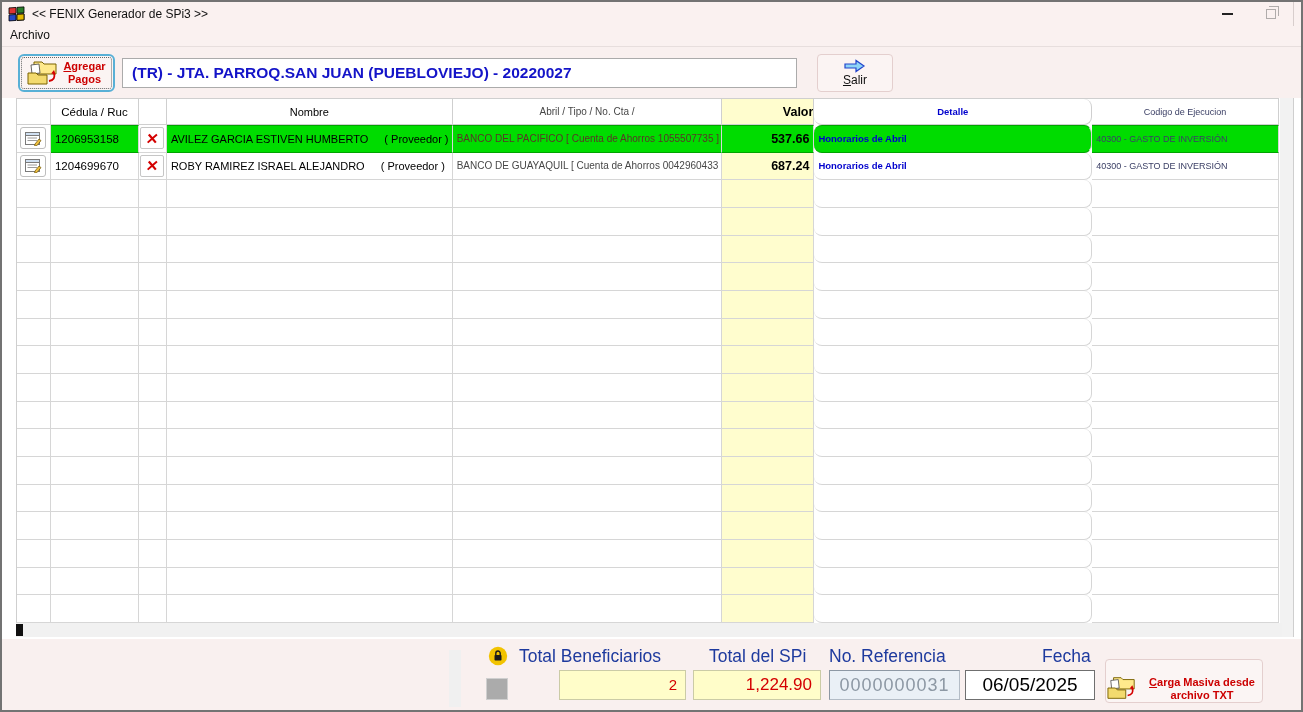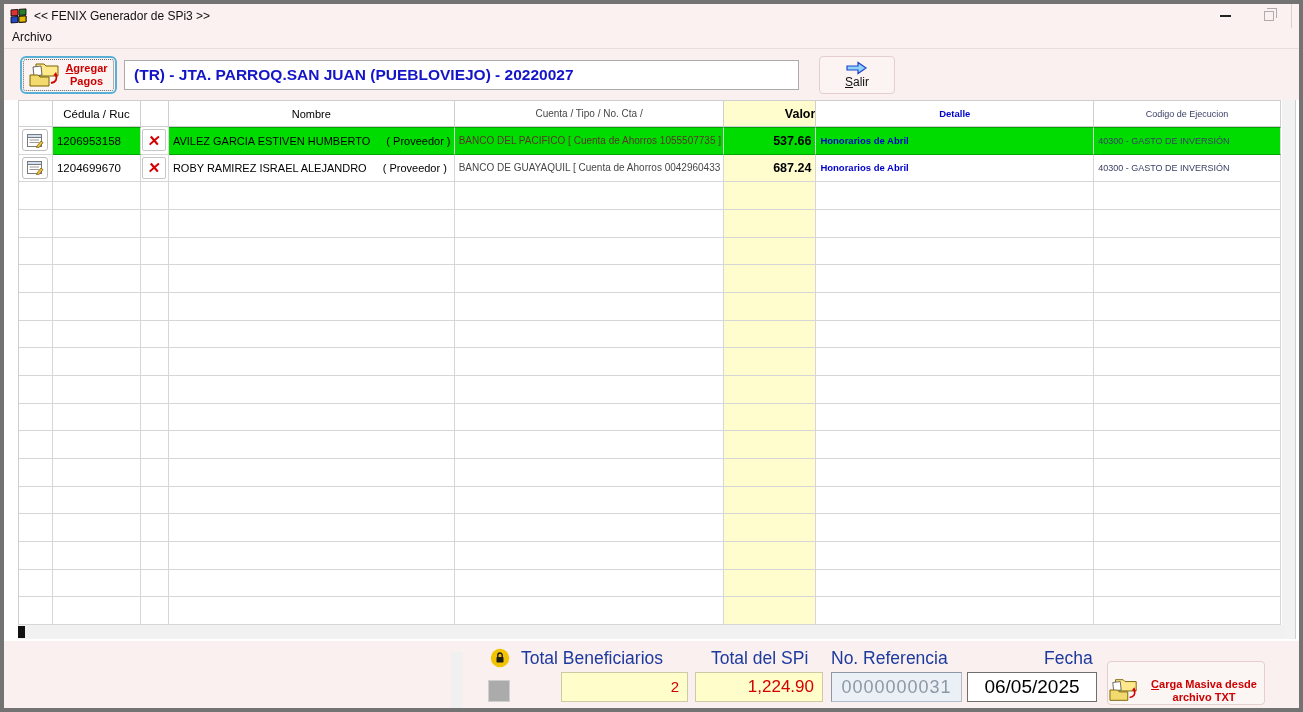--- a/index.html
+++ b/index.html
@@ -1,20 +1,20 @@
 <!DOCTYPE html>
 <html><head>
 <meta charset="utf-8">
 <style>
   * { margin:0; padding:0; box-sizing:border-box; }
   html,body { background:#d8d8d8; }
   body { font-family:"Liberation Sans", sans-serif; }
   #app {
     position:relative; width:1303px; height:712px; background:#f9f0ef;
-    border:4px solid #737373; overflow:hidden;
+    border:2px solid #737373; overflow:hidden;
   }
 
   
   .titlebar { position:absolute; left:0; top:0; width:100%; height:24px; background:#faf1f0; display:flex; align-items:center; }
   .win-ico { width:17px; height:16px; margin:0 7px 0 6px; }
   .title-text { font-size:12px; color:#111; }
   .win-controls { position:absolute; right:0; top:0; height:24px; display:flex; }
   .win-btn { width:44px; height:24px; display:flex; align-items:center; justify-content:center; }
   .min-glyph { width:11px; height:0; border-top:2px solid #222; }
   .max-glyph { width:10px; height:10px; border:1px solid #b0acab; position:relative; background:#faf1f0; }
@@ -54,21 +54,21 @@
   .grid-header { display:flex; height:26px; background:#fff; }
   .hcell { border-right:1px solid #cfcfcf; border-bottom:1px solid #cfcfcf; display:flex; align-items:center; justify-content:center; font-size:12px; color:#111; overflow:hidden; white-space:nowrap; }
   .grid-row { display:flex; height:27.67px; }
   .cell { border-right:1px solid #d6d6d6; border-bottom:1px solid #d6d6d6; display:flex; align-items:center; padding:0 4px; overflow:hidden; white-space:nowrap; background:#fff; }
   .col-edit   { width:34px;  justify-content:center; padding:0; }
   .col-cedula { width:88px;  font-size:11.5px; color:#000; }
   .col-x      { width:28px;  justify-content:center; padding:0; }
   .col-nombre { width:286px; font-size:11px; color:#000; }
   .col-banco  { width:270px; font-size:10px; color:#474747; }
   .col-valor  { width:92px;  font-size:12.5px; font-weight:bold; color:#000; justify-content:flex-end; background:#fffdce; }
-  .col-detalle{ width:278px; font-size:9.5px; font-weight:bold; color:#0000cd; }
+  .col-detalle{ width:278px; font-size:9.5px; font-weight:bold; color:#0000cd;border-radius:8px; }
   .col-codigo { width:187px; font-size:9px; color:#3c4066; }
   .grid-row.sel .col-cedula, .grid-row.sel .col-nombre, .grid-row.sel .col-banco,
   .grid-row.sel .col-valor, .grid-row.sel .col-detalle, .grid-row.sel .col-codigo {
     background:#00dc00; border-bottom:1px solid #00a400; border-top:1px solid #00a400; height:27.67px;
   }
   .grid-row.sel .col-banco { color:#5a3427; }
   .tipo { margin-left:16px; }
   .row-edit-btn { width:26px; height:22px; background:#fff; border:1px solid #bdbdbd; border-radius:3px; display:flex; align-items:center; justify-content:center; cursor:pointer; padding:0; }
   .row-del-btn  { width:24px; height:22px; background:#fff; border:1px solid #c6c6c6; border-radius:2px; display:flex; align-items:center; justify-content:center; cursor:pointer; padding:0; }
   .redx { color:#d40000; font-size:15px; font-weight:bold; transform:skewX(-8deg); line-height:1; }
@@ -156,21 +156,21 @@
     </button>
   </div>
 
   <div class="grid-zone">
     <div class="grid">
       <div class="grid-header">
         <div class="hcell col-edit"></div>
         <div class="hcell col-cedula">Cédula / Ruc</div>
         <div class="hcell col-x"></div>
         <div class="hcell col-nombre">Nombre</div>
-        <div class="hcell col-banco">Cuenta / Tipo / No. Cta /</div>
+        <div class="hcell col-banco">Abril / Tipo / No. Cta /</div>
         <div class="hcell col-valor">Valor</div>
         <div class="hcell col-detalle">Detalle</div>
         <div class="hcell col-codigo">Codigo de Ejecucion</div>
       </div>
       <div id="grid-body">
           <div class="grid-row sel">
             <div class="cell col-edit">
               <button class="row-edit-btn">
                 <svg width="17" height="15" viewBox="0 0 17 15">
                   <rect x="0.5" y="1.5" width="14" height="12" fill="#fff" stroke="#7a7a7a"></rect>

